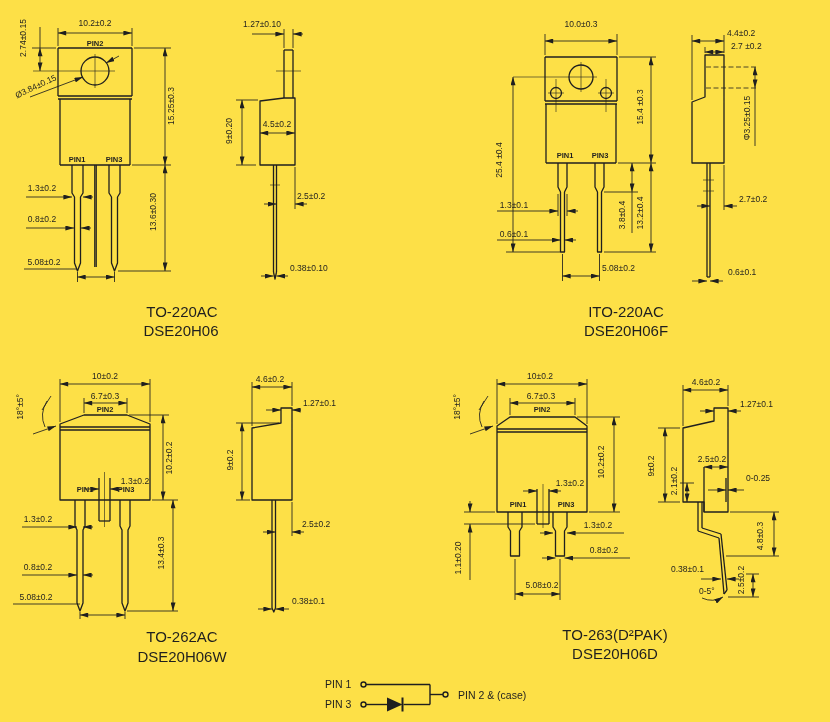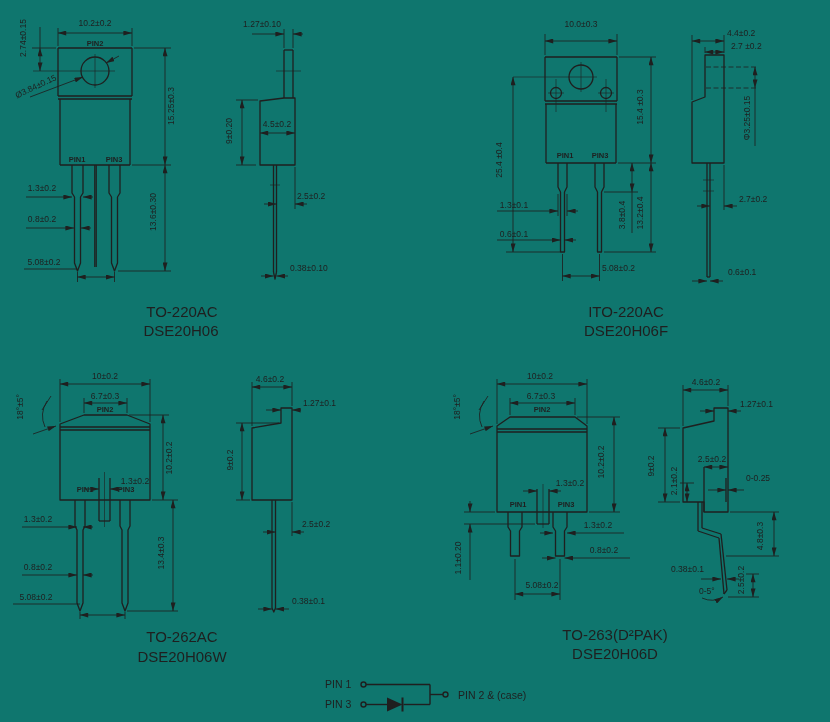--- a/index.html
+++ b/index.html
@@ -1,16 +1,16 @@
 <!DOCTYPE html>
 <html><head>
 <meta charset="utf-8">
 <style>
   html,body{margin:0;padding:0;background:#ffffff;}
-  .page{position:relative;width:830px;height:722px;background:#0f766e;overflow:hidden;
+  .page{position:relative;width:830px;height:722px;background:#fde047;overflow:hidden;
         font-family:"Liberation Sans", sans-serif;}
   svg{display:block;}
   svg text{fill:#1f1f1f;font-family:"Liberation Sans", sans-serif;}
   .dim{font-size:8.5px;}
   .pin{font-size:7.5px;font-weight:bold;}
   .cap{font-size:15px;}
   .schlbl{font-size:10.5px;}
   .ol{stroke:#1f1f1f;stroke-width:1.3;fill:none;stroke-linejoin:round;}
   .dl{stroke:#1f1f1f;stroke-width:0.85;fill:none;}
   .cl{stroke:#1f1f1f;stroke-width:0.6;fill:none;}

